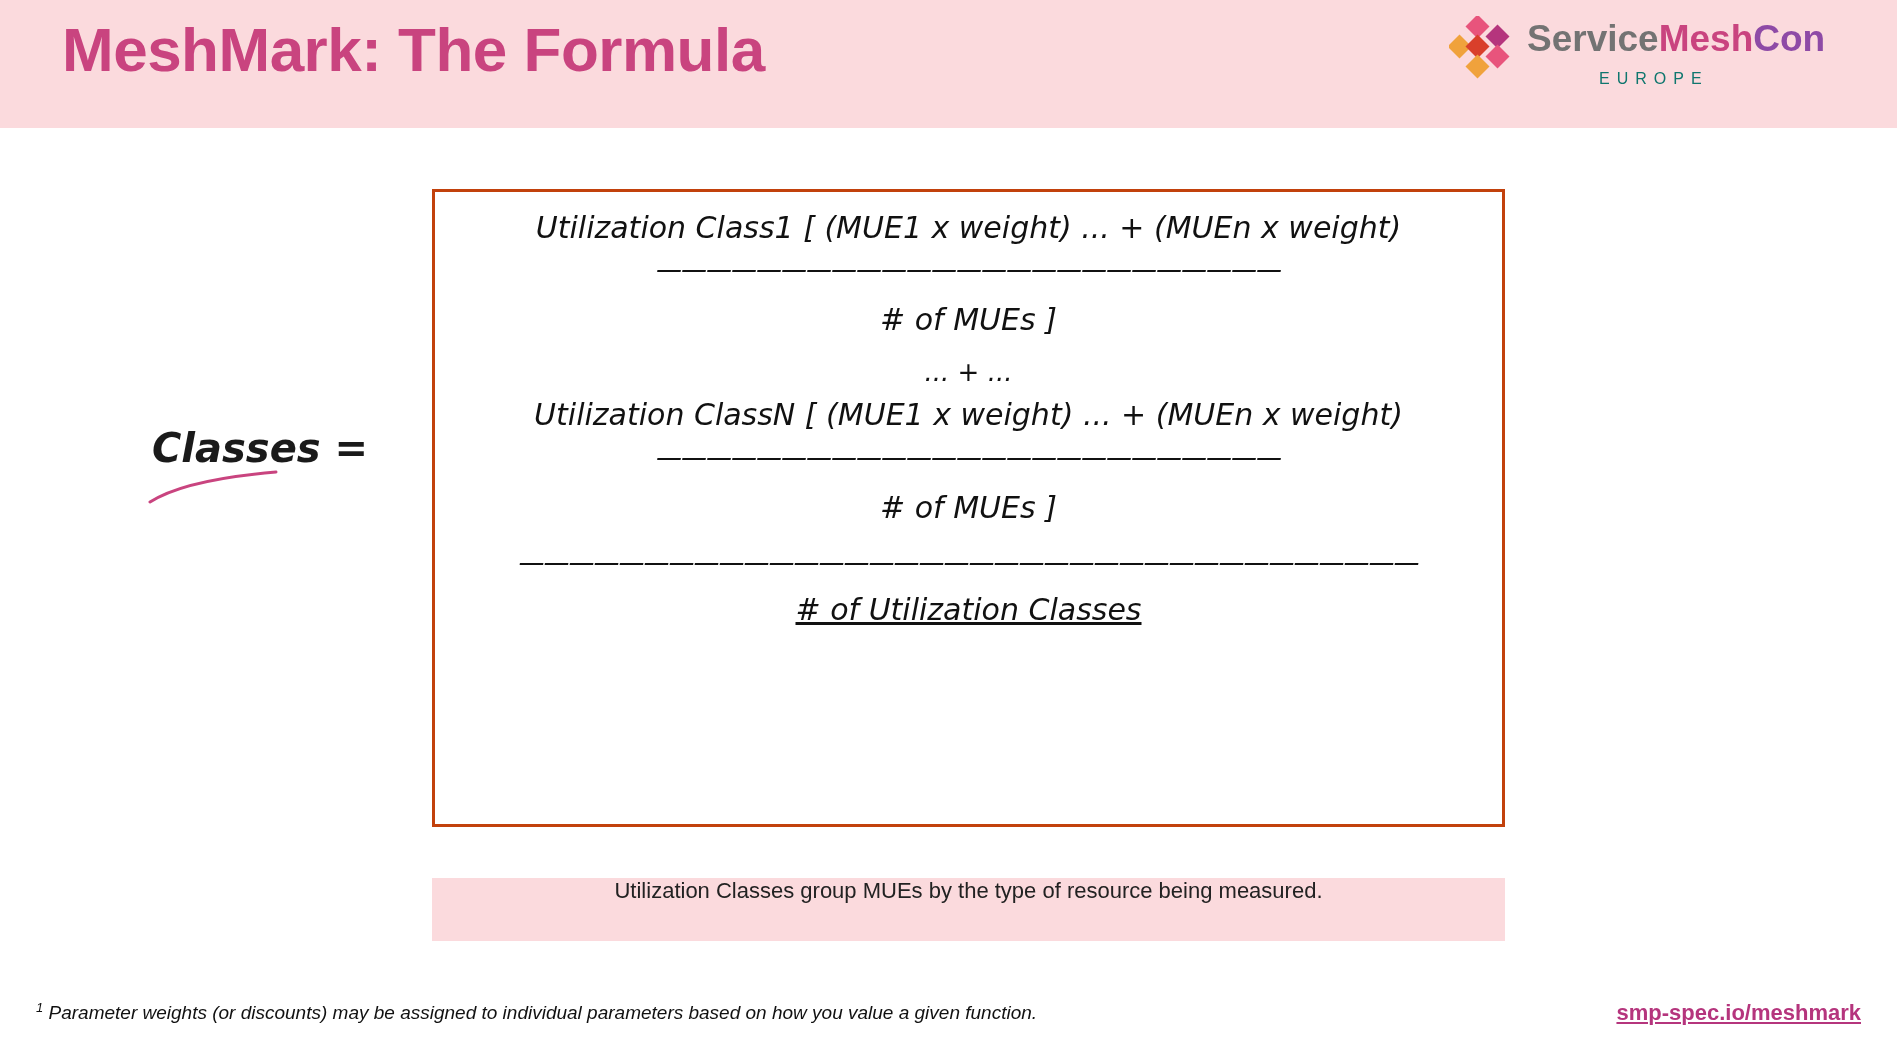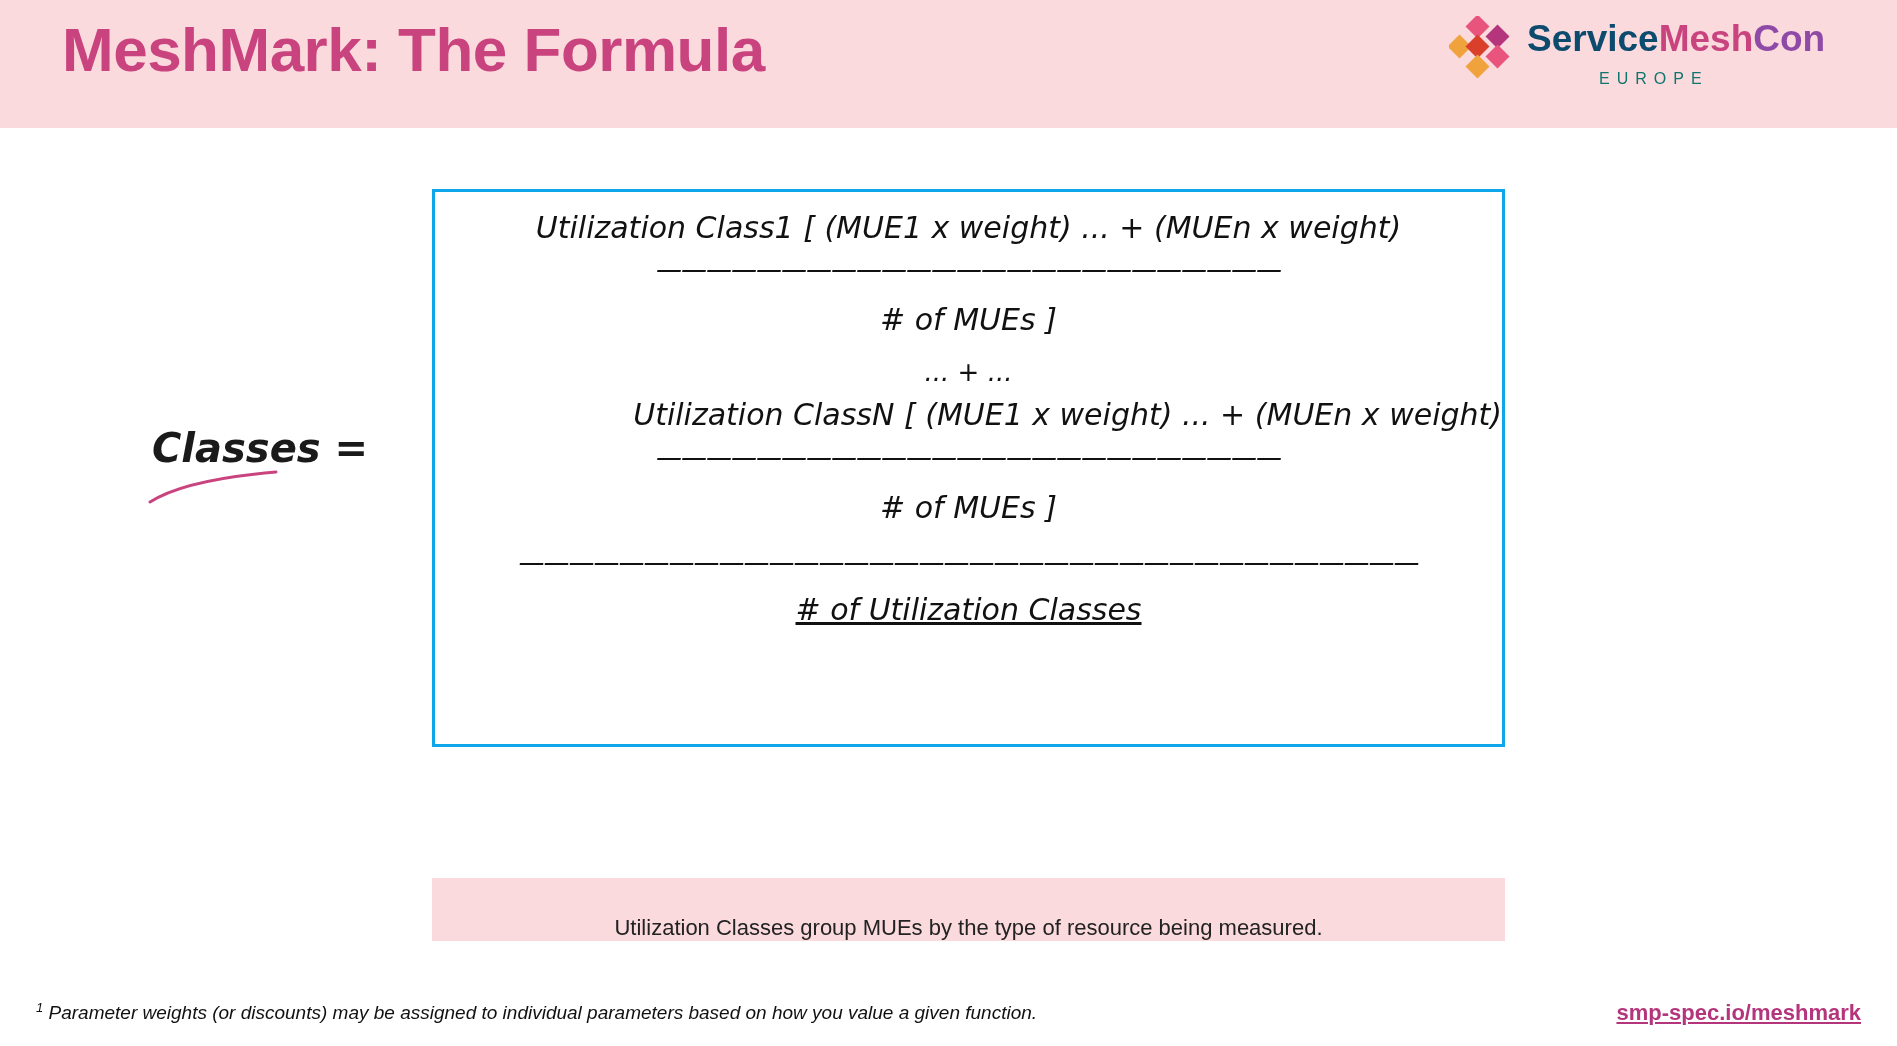--- a/index.html
+++ b/index.html
@@ -50,21 +50,21 @@
     height: 66px;
   }
   .logo-text {
     position: absolute;
     left: 78px;
     top: 8px;
     font-size: 37px;
     font-weight: bold;
     white-space: nowrap;
   }
-  .logo-text .svc { color: #0c4a6e; margin-top: 28px; }
+  .logo-text .svc { color: #737373; margin-top: 28px; }
   .logo-text .mesh { color: #c9447f; }
   .logo-text .con { color: #8e4aa6; }
   .logo-sub {
     position: absolute;
     left: 150px;
     top: 60px;
     font-size: 16px;
     letter-spacing: 7px;
     color: #0f766e;
     font-weight: normal;
@@ -89,22 +89,22 @@
     width: 130px;
     height: 40px;
   }
 
   
   .formula-box {
     position: absolute;
     left: 432px;
     top: 189px;
     width: 1073px;
-    height: 558px;
-    border: 3px solid #0ea5e9;
+    height: 638px;
+    border: 3px solid #c2410c;
     background: #ffffff;
     box-sizing: border-box;
   }
   .formula-line {
     position: absolute;
     width: 100%;
     text-align: center;
     font-family: "DejaVu Sans", sans-serif;
     font-style: italic;
     color: #111111;
@@ -112,37 +112,37 @@
   }
   .f-big   { font-size: 30px; }
   .f-mid   { font-size: 29px; }
   .f-small { font-size: 26px; }
   .f-rule  { font-size: 26px; letter-spacing: -1px; color: #111; }
 
   .fl1 { top: 18px;  }
   .fl2 { top: 62px;  }
   .fl3 { top: 110px; }
   .fl4 { top: 165px; }
-  .fl5 { top: 205px; text-align: right; }
+  .fl5 { top: 205px; }
   .fl6 { top: 250px; }
   .fl7 { top: 298px; }
   .fl8 { top: 355px; }
   .fl9 { top: 400px; text-decoration: underline; }
   .fl10{ top: 530px; }
 
   
   .caption-band {
     position: absolute;
     left: 432px;
     top: 878px;
     width: 1073px;
     height: 63px;
     background: #fbdadd;
     display: flex;
-    align-items: flex-end;
+    align-items: flex-start;
     justify-content: center;
   }
   .caption-text {
     font-size: 22px;
     color: #222222;
     font-family: "Liberation Sans", sans-serif;
   }
 
   
   .footnote {

